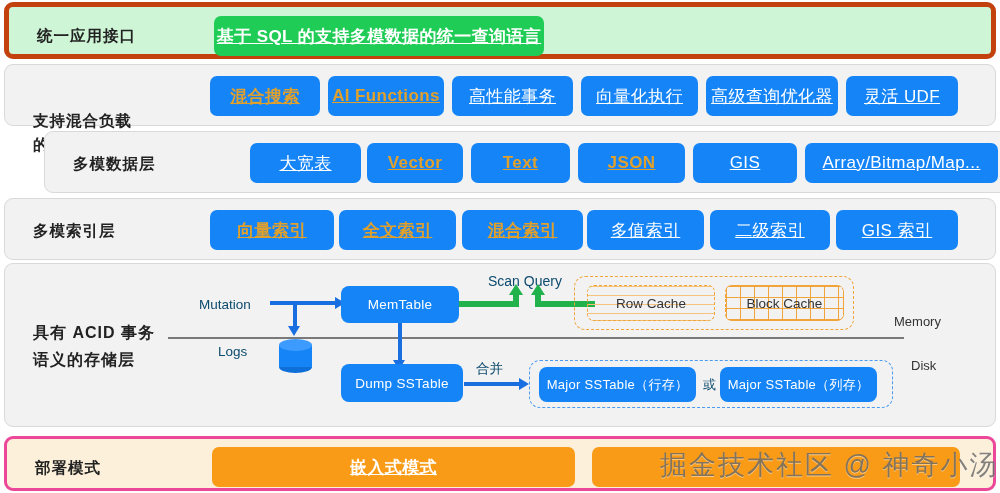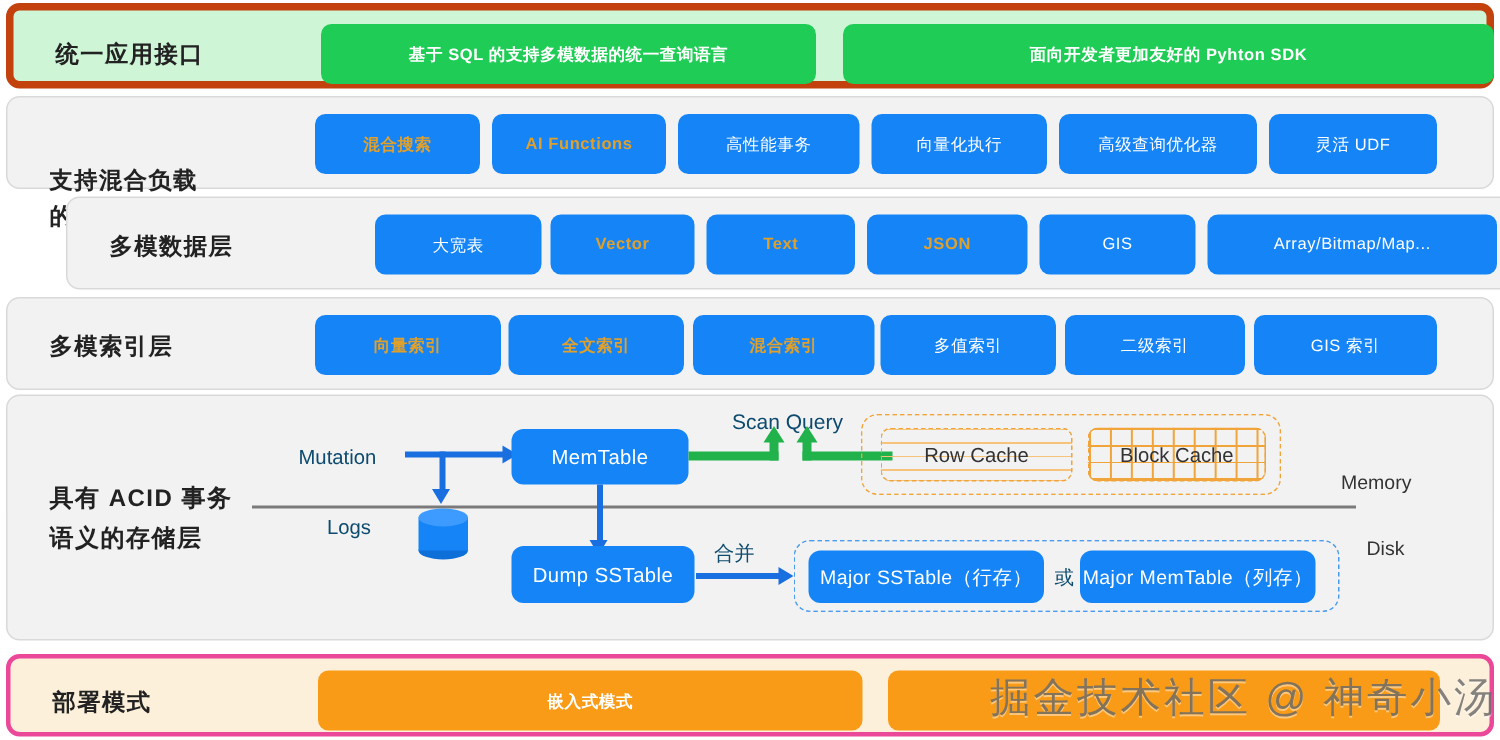--- a/index.html
+++ b/index.html
@@ -12,21 +12,21 @@
   .band-grey{background:#f2f2f2;border:1px solid #d9d9d9;}
   .band-cream{background:#fdf0da;border:3px solid #ec4899;}
 
   .band-label{position:absolute;left:28px;color:#222;font-weight:bold;letter-spacing:1px;}
   .lbl-1line{font-size:15.5px;}
   .lbl-2line{font-size:15.5px;line-height:24px;}
 
   
   .pill{position:absolute;box-sizing:border-box;display:flex;align-items:center;
         justify-content:center;border-radius:7px;text-align:center;
-        font-size:11px;letter-spacing:.4px;}
+        font-size:17px;letter-spacing:.4px;text-decoration:underline;}
   .pill-green{background:#1fcc55;color:#ffffff;font-weight:bold;}
   .pill-blue{background:#1484f7;color:#ffffff;}
   .pill-blue-gold{background:#1484f7;color:#e0a02c;font-weight:bold;}
   .pill-orange{background:#f99b16;color:#ffffff;font-weight:bold;}
   .node{position:absolute;box-sizing:border-box;display:flex;align-items:center;
         justify-content:center;background:#1484f7;color:#fff;border-radius:8px;
         font-size:13.5px;letter-spacing:.3px;}
   .plaintext{position:absolute;color:#0c4a6e;font-size:13.5px;white-space:nowrap;}
   .sidetext{position:absolute;color:#333;font-size:13px;white-space:nowrap;}
 
@@ -67,21 +67,20 @@
       text-shadow:0 1px 0 rgba(255,255,255,.55);}
 </style>
 </head>
 <body>
 
 <div id="canvas">
 
   <div class="band band-green" style="top:2px;height:57px;">
     <div class="band-label lbl-1line" style="top:19px;">统一应用接口</div>
     <div class="pill pill-green" style="left:205px;top:9px;width:330px;height:40px;">基于 SQL 的支持多模数据的统一查询语言</div>
-    <div class="pill pill-green" style="left:553px;top:9px;width:434px;height:40px;">面向开发者更加友好的 Pyhton SDK</div>
   </div>
 
   <div class="band band-grey" style="top:64px;height:62px;">
     <div class="band-label lbl-2line" style="top:12px;margin-top:32px;">
       <div>支持混合负载</div>
       <div>的多模计算层</div>
     </div>
     <div class="pill pill-blue-gold" style="left:205px;top:11px;width:110px;height:40px;">混合搜索</div>
     <div class="pill pill-blue-gold" style="left:323px;top:11px;width:116px;height:40px;">AI Functions</div>
     <div class="pill pill-blue" style="left:447px;top:11px;width:121px;height:40px;">高性能事务</div>
@@ -157,21 +156,21 @@
     <div class="cache cache-grid" style="left:720px;top:21px;width:119px;height:36px;">Block Cache</div>
 
     <div class="plaintext" style="left:471px;top:96px;font-size:13.5px;">合并</div>
 
     <div class="ab" style="left:459px;top:118px;width:62px;height:3.5px;"></div>
     <div class="ab-head-r" style="left:514px;top:114px;"></div>
 
     <div class="dash-blue" style="left:524px;top:96px;width:364px;height:48px;"></div>
     <div class="node" style="left:534px;top:103px;width:157px;height:35px;font-size:13px;">Major SSTable（行存）</div>
     <div class="plaintext" style="left:698px;top:112px;font-size:13px;">或</div>
-    <div class="node" style="left:715px;top:103px;width:157px;height:35px;font-size:13px;">Major MemTable（列存）</div>
+    <div class="node" style="left:715px;top:103px;width:157px;height:35px;font-size:13px;">Major SSTable（列存）</div>
 
     <div class="sidetext" style="left:889px;top:50px;">Memory</div>
     <div class="sidetext" style="left:906px;top:94px;">Disk</div>
   </div>
 
   <div class="band band-cream" style="top:436px;height:55px;">
     <div class="band-label lbl-1line" style="top:19px;">部署模式</div>
     <div class="pill pill-orange" style="left:205px;top:8px;width:363px;height:40px;">嵌入式模式</div>
     <div class="pill pill-orange" style="left:585px;top:8px;width:368px;height:40px;"></div>
   </div>

